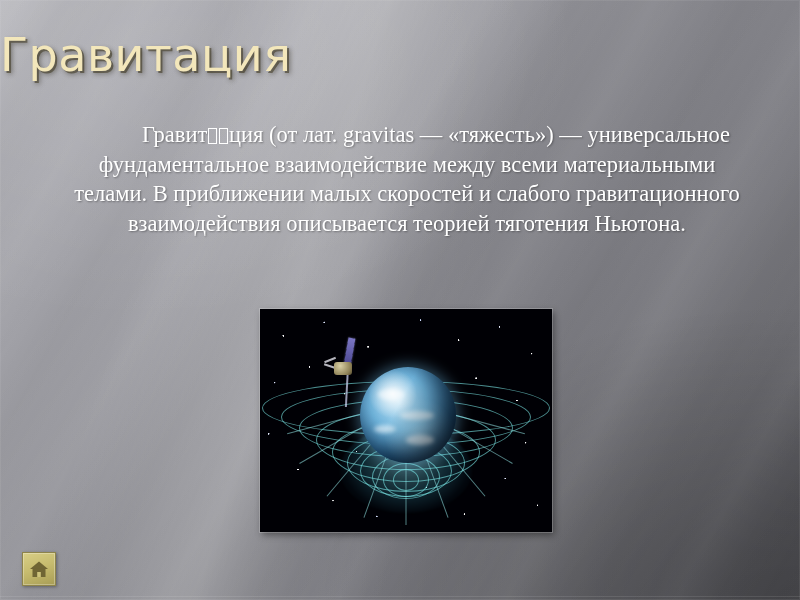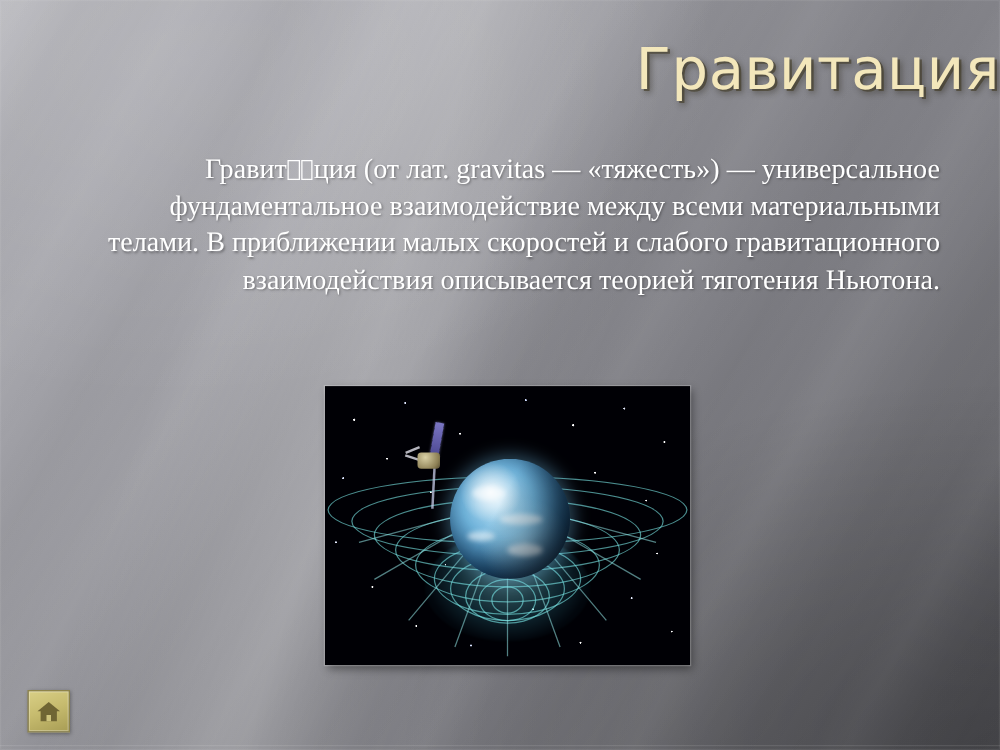--- a/index.html
+++ b/index.html
@@ -97,21 +97,21 @@
     height: 1px;
     background: rgba(255,255,255,0.10);
   }
 
   
   .title {
     position: absolute;
     left: 0;
     right: 0;
     top: 30px;
-    text-align: right;
+    text-align: left;
     font-family: "DejaVu Sans", sans-serif;
     font-size: 46px;
     font-weight: normal;
     letter-spacing: 0.5px;
     color: #f3e7bb;
     text-shadow:
        2px 2px 0 rgba(60,52,30,0.55),
        3px 3px 5px rgba(30,26,14,0.45);
     line-height: 1.1;
     white-space: nowrap;
@@ -121,21 +121,21 @@
   .body-text {
     position: absolute;
     left: 62px;
     top: 120px;
     width: 690px;
     font-family: "Liberation Serif", serif;
     font-size: 22.5px;
     line-height: 29.5px;
     color: #ffffff;
     text-indent: 58px;
-    text-align: right;
+    text-align: center;
     text-shadow: 1px 1px 2px rgba(0,0,0,0.35);
   }
   .tofu {
     display: inline-block;
     width: 0.42em;
     height: 0.70em;
     margin: 0 0.03em;
     vertical-align: -0.03em;
     border: 1.5px solid #ffffff;
     box-sizing: border-box;

